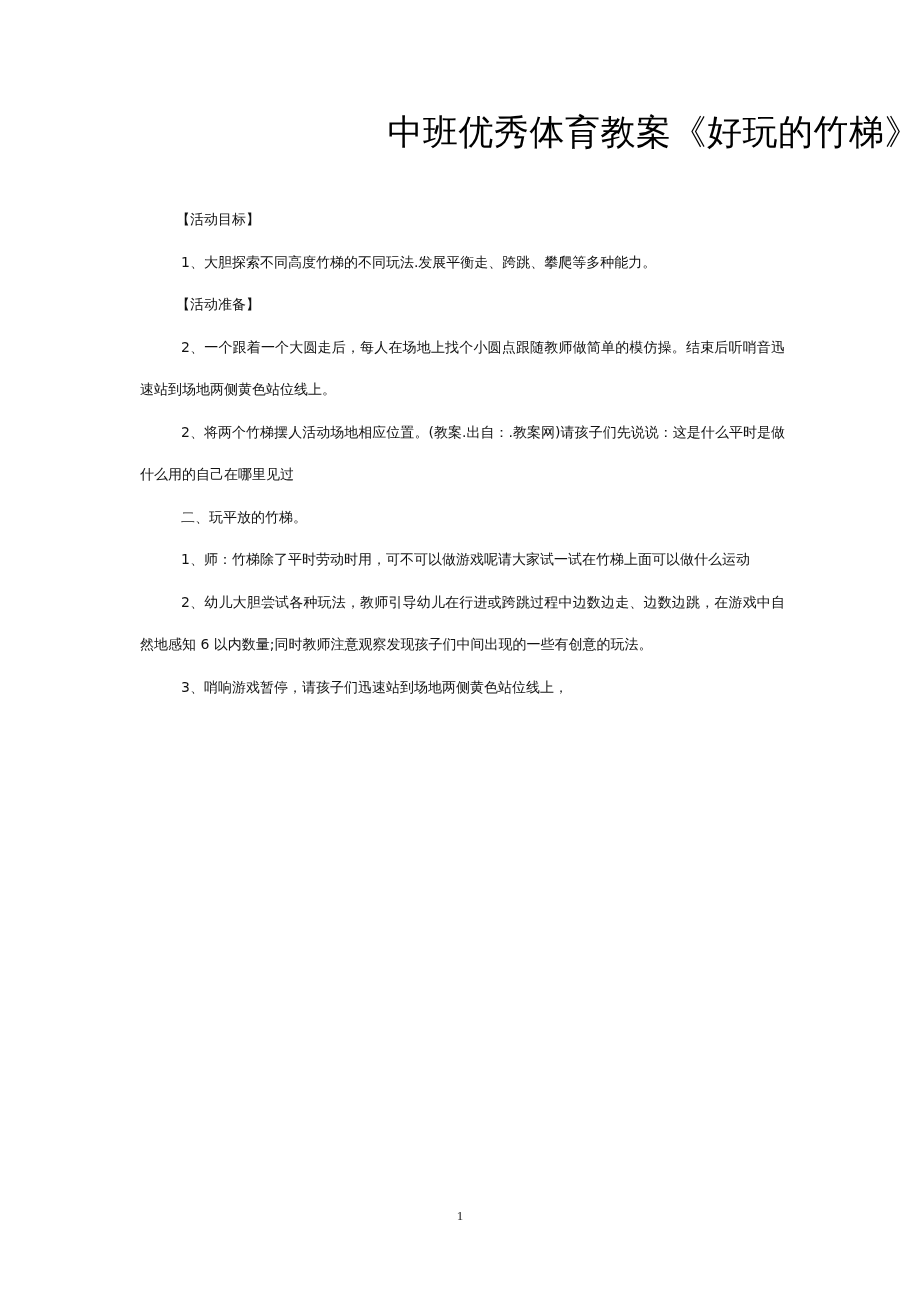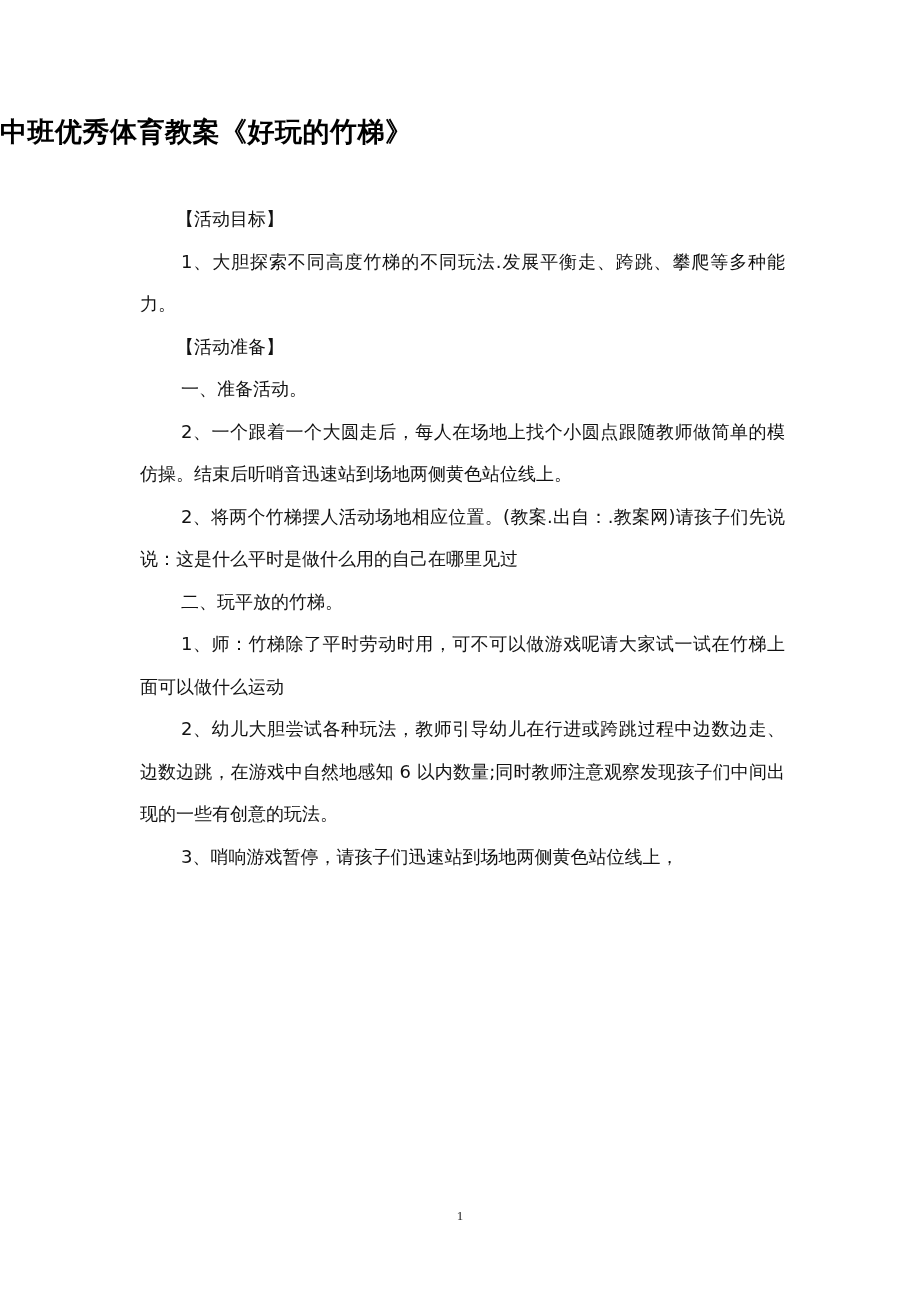--- a/index.html
+++ b/index.html
@@ -20,33 +20,33 @@
       left: 0; top: 0;
       width: 920px;
       height: 1302px;
       background: #ffffff;
     }
     .title {
       position: absolute;
       left: 0;
       top: 112px;
       width: 920px;
-      text-align: left;
-      font-size: 27px;
-      font-weight: bold;
+      text-align: right;
+      font-size: 35px;
+      font-weight: normal;
       letter-spacing: 0.5px;
       color: #000;
       line-height: 40px;
     }
     .body {
       position: absolute;
       left: 140px;
       top: 198px;
       width: 645px;
-      font-size: 18px;
+      font-size: 14px;
       line-height: 42.5px;
       color: #111;
     }
     .p {
       margin: 0;
       text-indent: 41px;
       text-align: justify;
     }
     .p.heading {
       text-indent: 36px;
@@ -65,21 +65,20 @@
 </head>
 <body>
 
 <div class="page">
   <div class="title">中班优秀体育教案《好玩的竹梯》</div>
 
   <div class="body">
     <p class="p heading">【活动目标】</p>
     <p class="p">1、大胆探索不同高度竹梯的不同玩法.发展平衡走、跨跳、攀爬等多种能力。</p>
     <p class="p heading">【活动准备】</p>
-    <p class="p">一、准备活动。</p>
     <p class="p">2、一个跟着一个大圆走后，每人在场地上找个小圆点跟随教师做简单的模仿操。结束后听哨音迅速站到场地两侧黄色站位线上。</p>
     <p class="p">2、将两个竹梯摆人活动场地相应位置。(教案.出自：.教案网)请孩子们先说说：这是什么平时是做什么用的自己在哪里见过</p>
     <p class="p">二、玩平放的竹梯。</p>
     <p class="p">1、师：竹梯除了平时劳动时用，可不可以做游戏呢请大家试一试在竹梯上面可以做什么运动</p>
     <p class="p">2、幼儿大胆尝试各种玩法，教师引导幼儿在行进或跨跳过程中边数边走、边数边跳，在游戏中自然地感知 6 以内数量;同时教师注意观察发现孩子们中间出现的一些有创意的玩法。</p>
     <p class="p">3、哨响游戏暂停，请孩子们迅速站到场地两侧黄色站位线上，</p>
   </div>
 
   <div class="page-number">1</div>
 </div>

